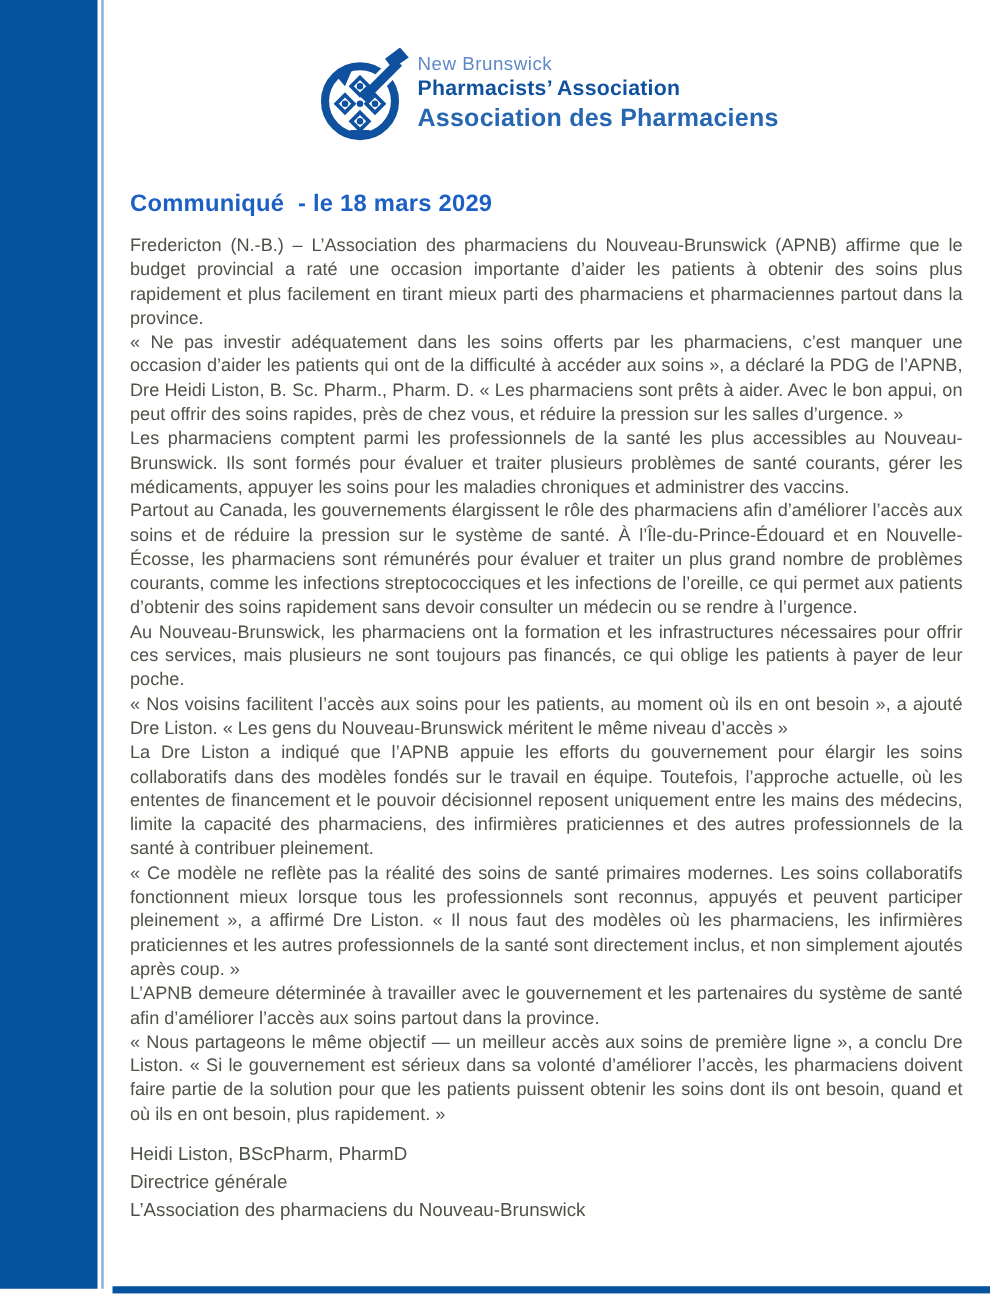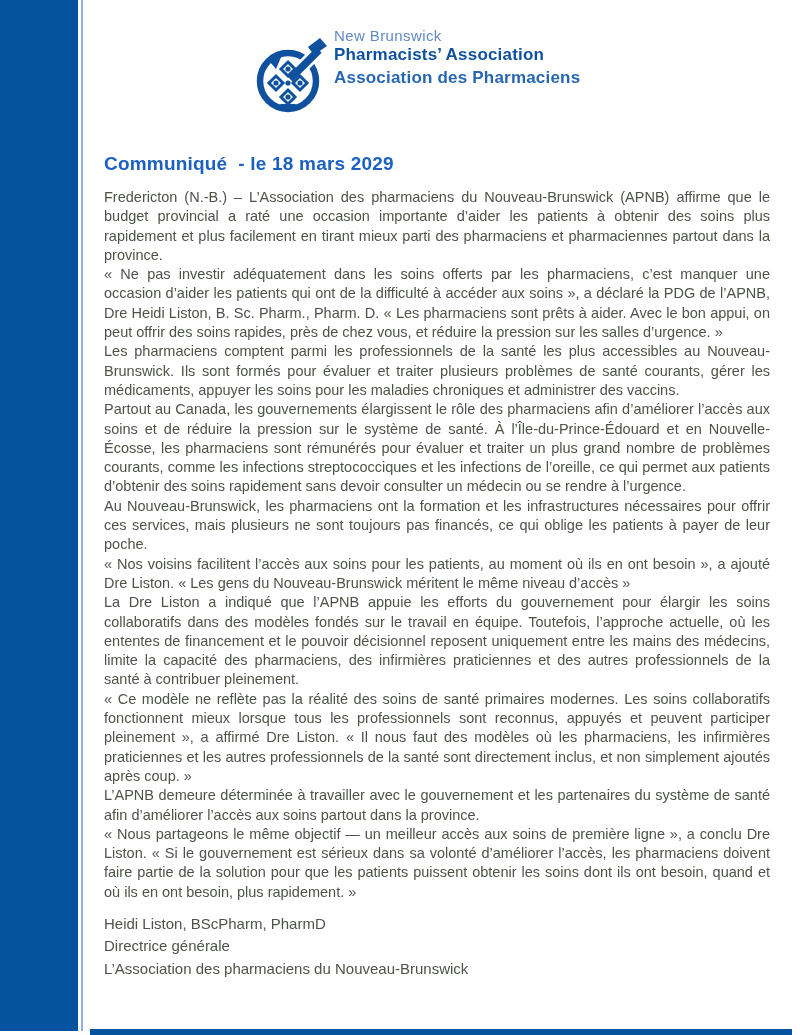--- a/index.html
+++ b/index.html
@@ -6,24 +6,24 @@
   .page{
     position:relative;width:800px;height:1035px;background:var(--page_bg,#fff);
     overflow:hidden;font-family:"Liberation Sans",sans-serif;
     -webkit-font-smoothing:antialiased;
   }
   .side-bar{position:absolute;left:0;top:0;width:78px;height:1031px;background:var(--bar_blue);}
   .side-accent{position:absolute;left:81px;top:0;width:2px;height:1031px;background:var(--accent_light);}
   .bottom-bar{position:absolute;left:90px;top:1029px;width:702px;height:6px;background:var(--bar_blue);}
 
   .logo-icon{position:absolute;left:252px;top:38px;width:78px;height:80px;}
-  .logo-text{position:absolute;left:334px;top:28px;line-height:1;}
+  .logo-text{position:absolute;left:334px;top:44px;line-height:1;}
   .lt1{font-size:15px;color:var(--logo_light);letter-spacing:.4px;}
   .lt2{font-size:17px;font-weight:bold;color:var(--logo_dark);margin-top:3px;letter-spacing:.2px;}
-  .lt3{font-size:17px;font-weight:bold;color:var(--logo_mid);margin-top:6px;letter-spacing:.2px;}
+  .lt3{font-size:20px;font-weight:bold;color:var(--logo_mid);margin-top:6px;letter-spacing:.2px;}
   .lt4{font-size:16px;color:var(--logo_light);margin-top:3px;letter-spacing:.3px;}
 
   .content{position:absolute;left:104px;top:153px;width:666px;}
   .heading{
     font-size:19px;font-weight:bold;color:var(--heading_blue);
     margin:0 0 13px 0;white-space:pre-wrap;letter-spacing:.2px;line-height:22px;
   }
   .body-text p{
     margin:0;font-size:14.5px;line-height:19.3px;text-align:justify;
     color:var(--body_text);

